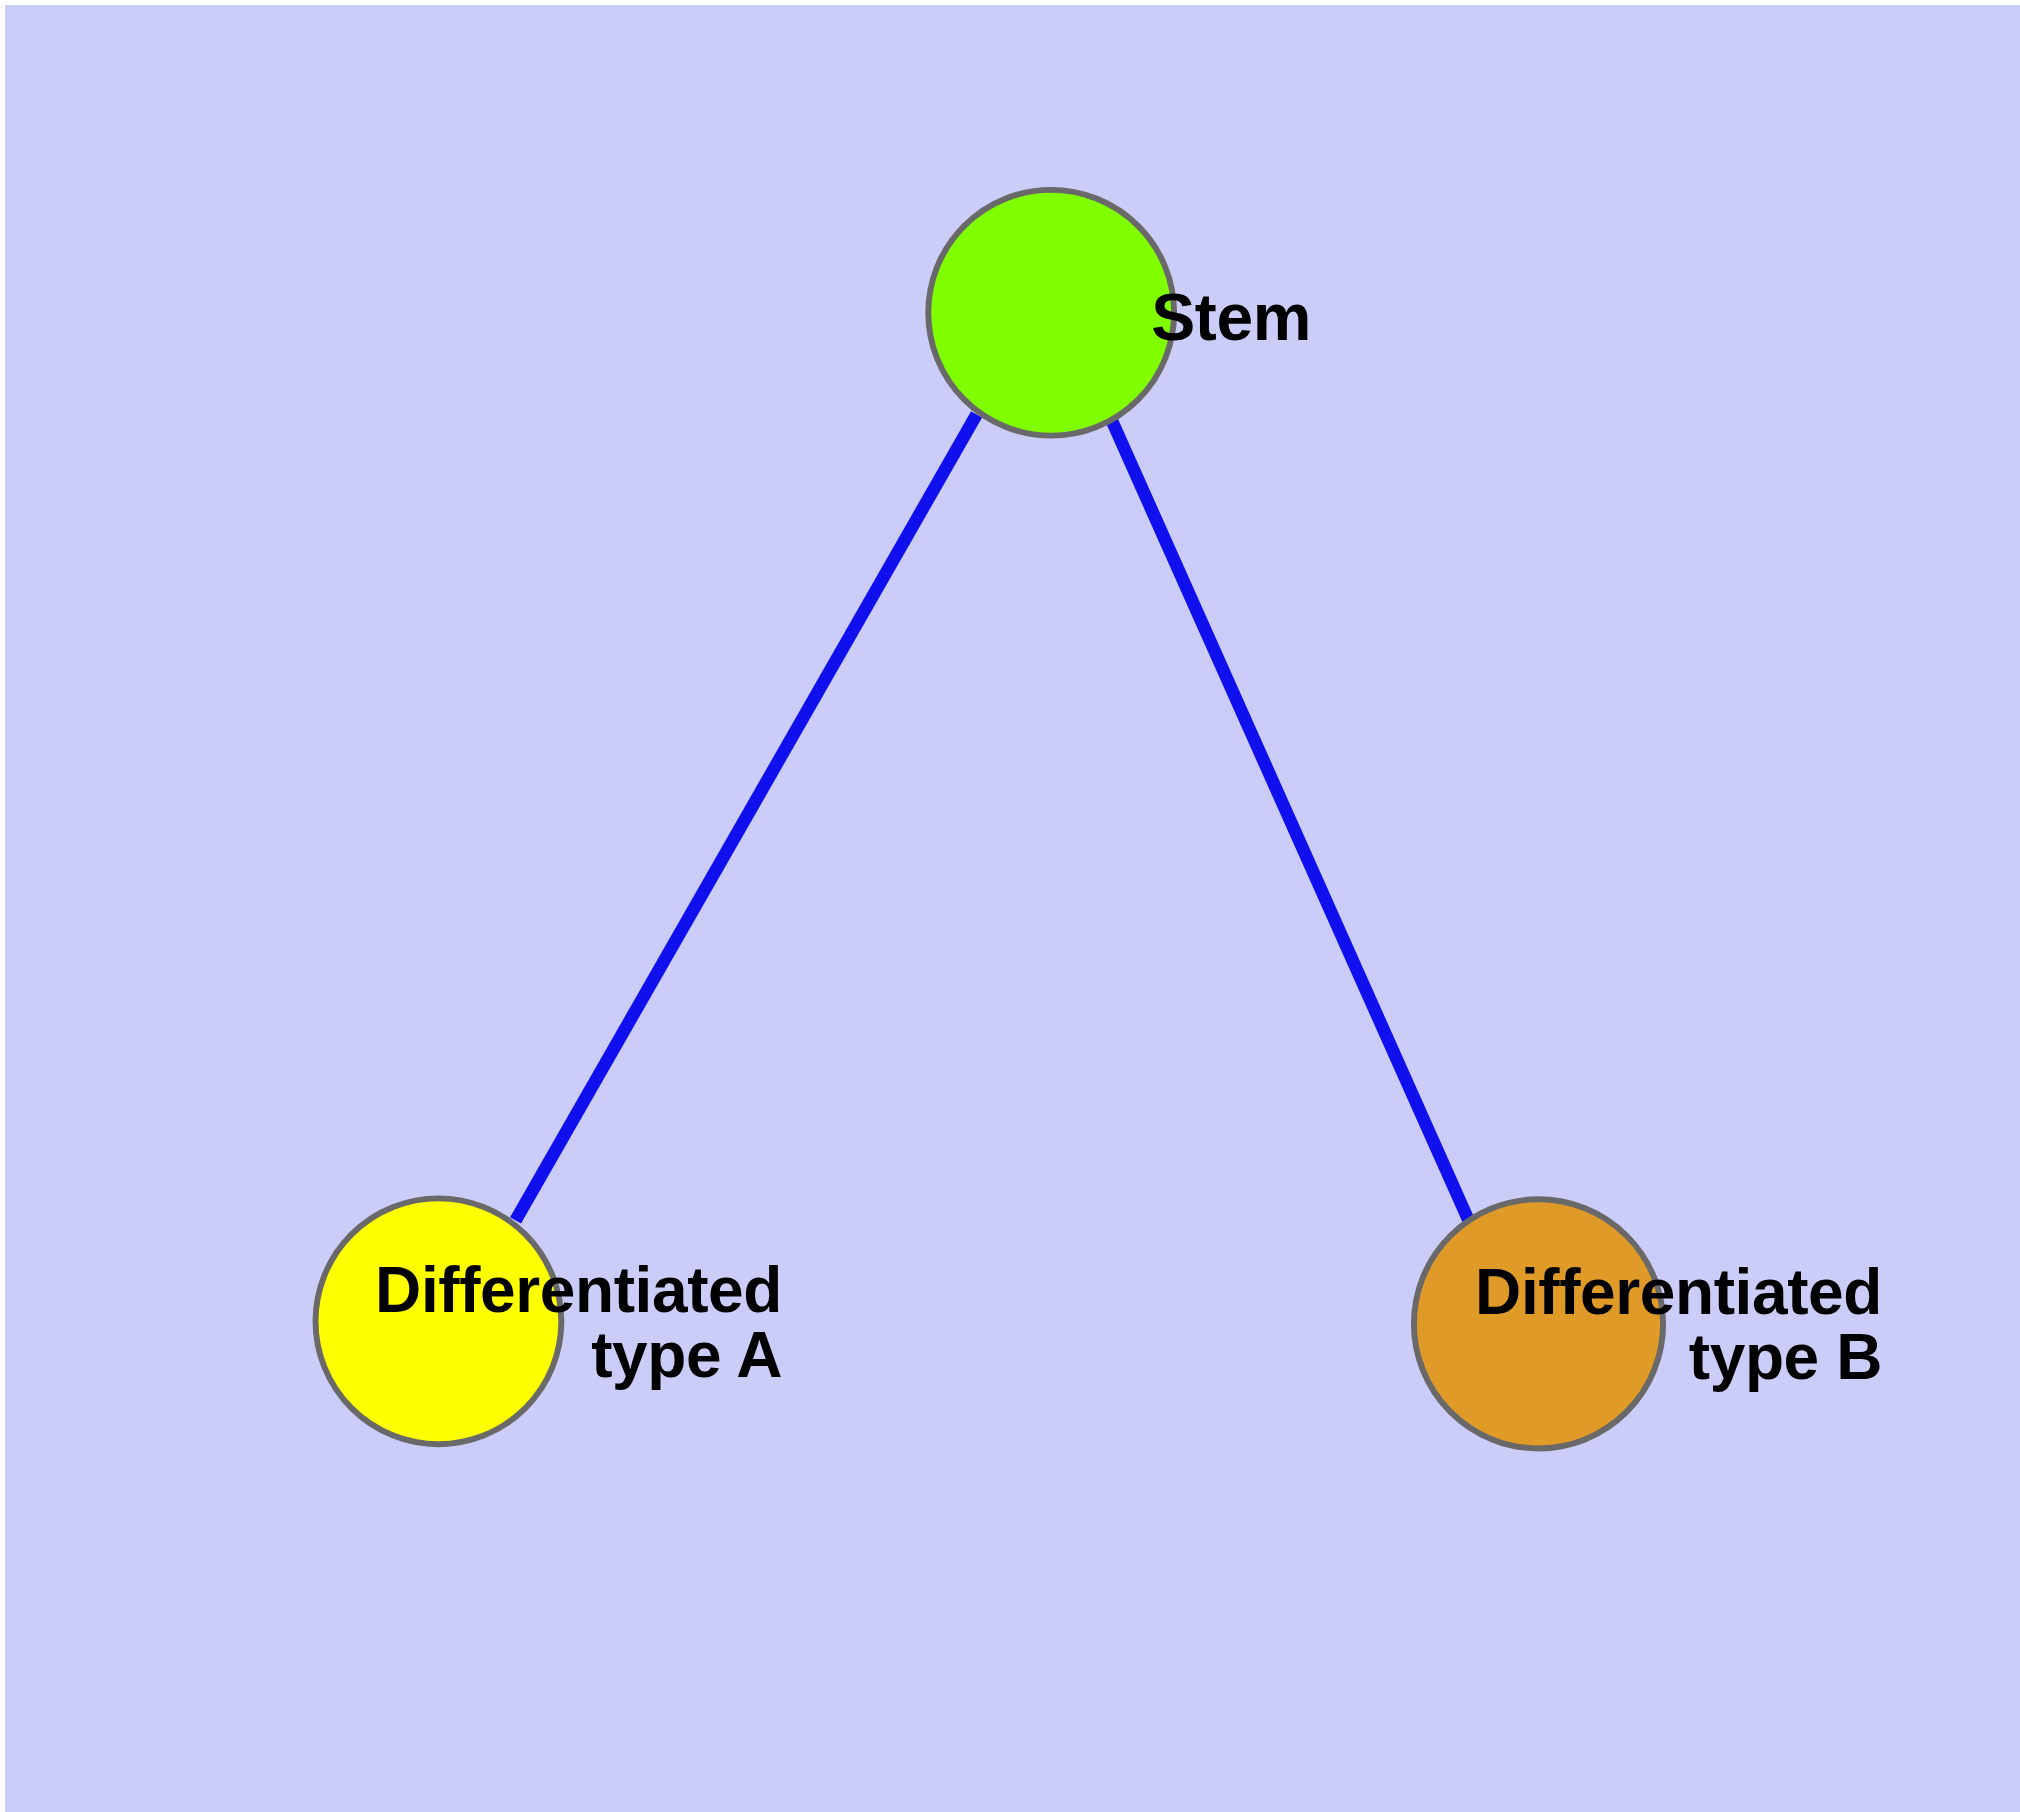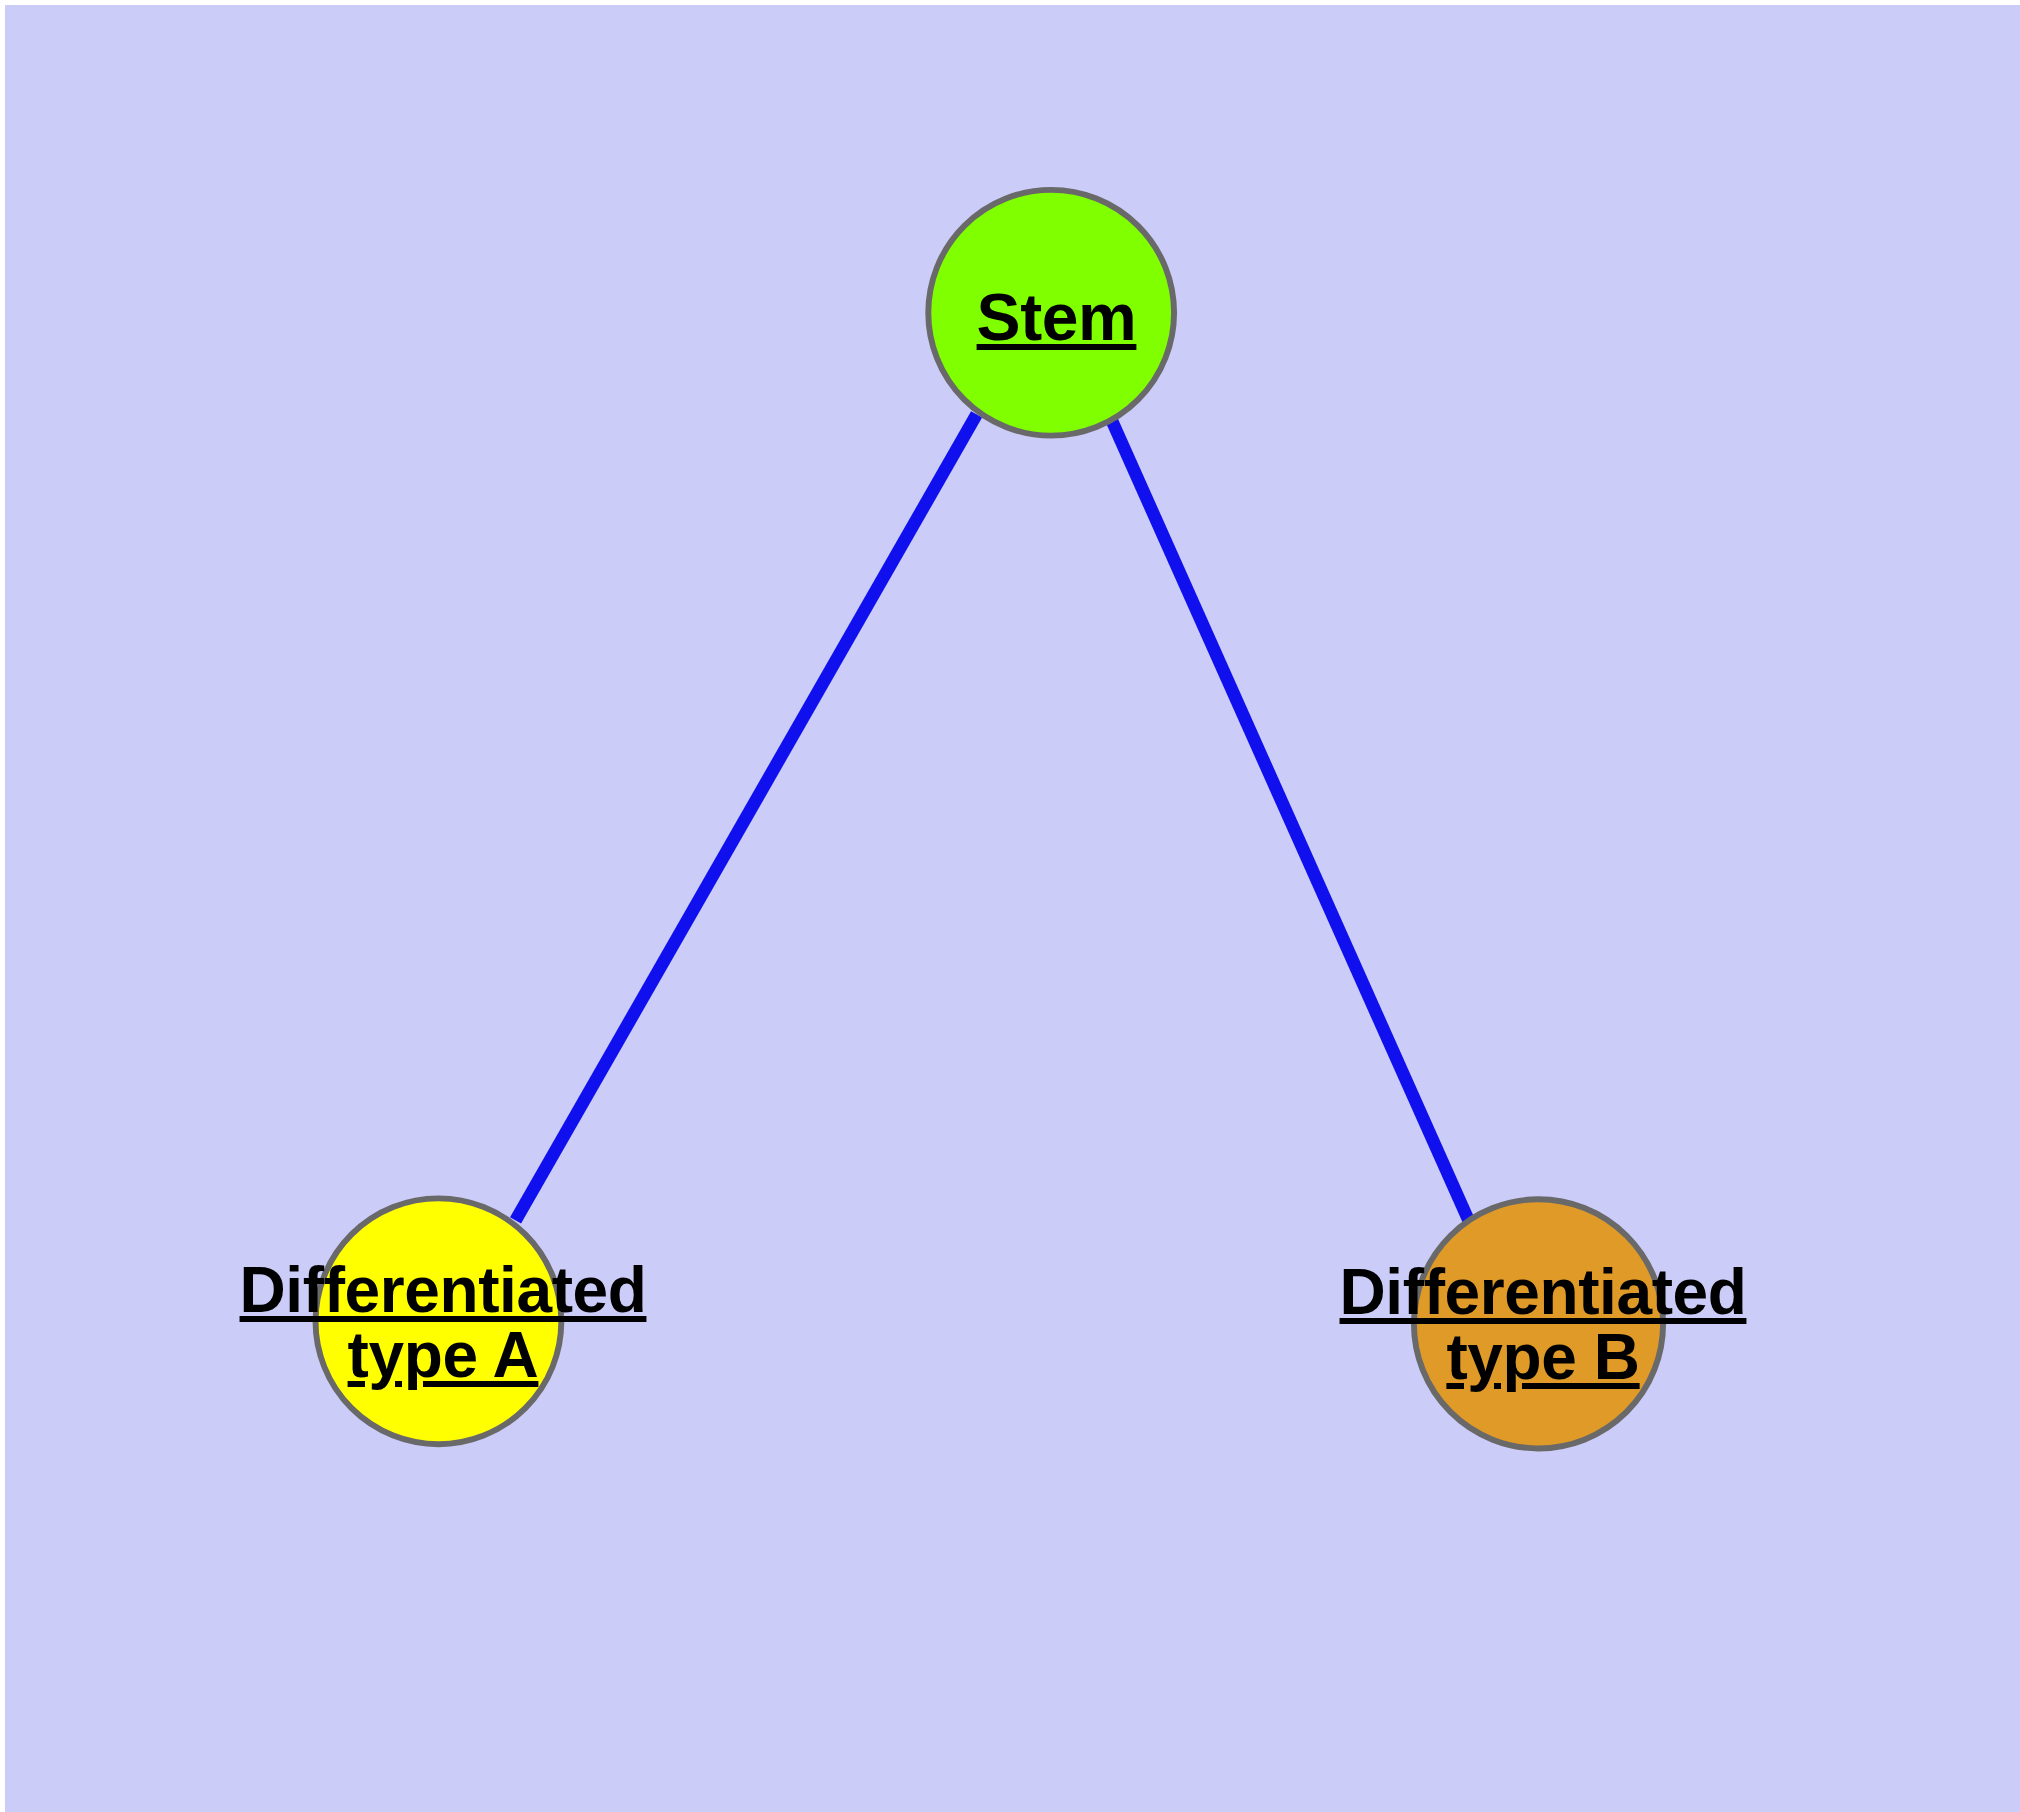--- a/index.html
+++ b/index.html
@@ -25,28 +25,27 @@
   #graph-svg {
     position: absolute;
     left: -5.1px;
     top: -5.1px;
     width: 2021px;
     height: 1812px;
     display: block;
   }
   .node-label {
     position: absolute;
-    text-align: center;
+    text-align: right;
     font-weight: bold;
     color: #000000;
     line-height: 1.02;
     white-space: pre;
     pointer-events: none;
     letter-spacing: -0.4px;
-    text-decoration: underline;
   }
   #label-stem {
     font-size: 66px;
     left: 797px;
     top: 279px;
     width: 509px;
   }
   #label-diffA {
     font-size: 64px;
     left: 99px;

